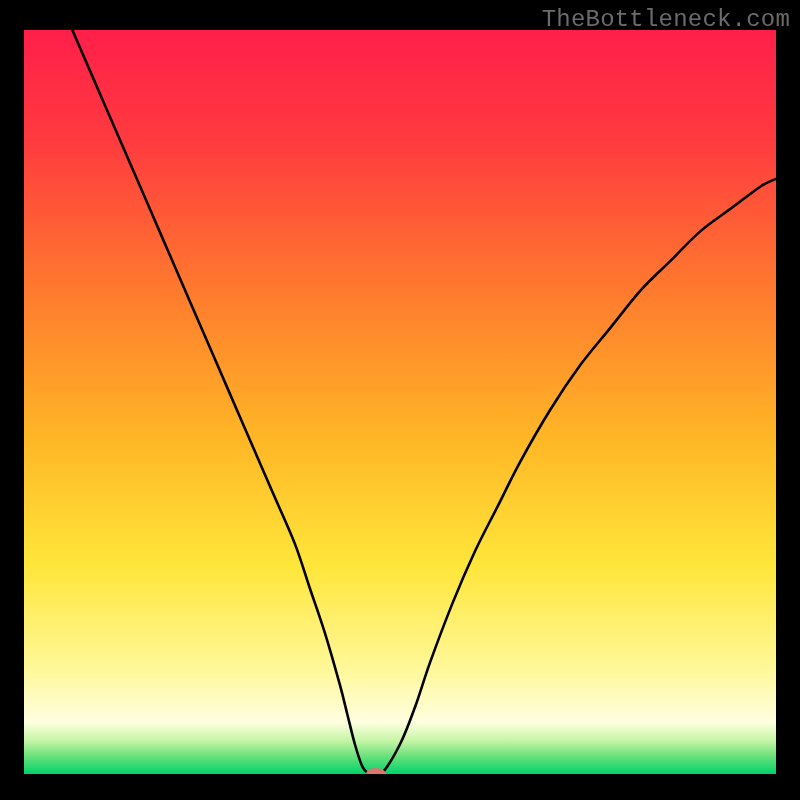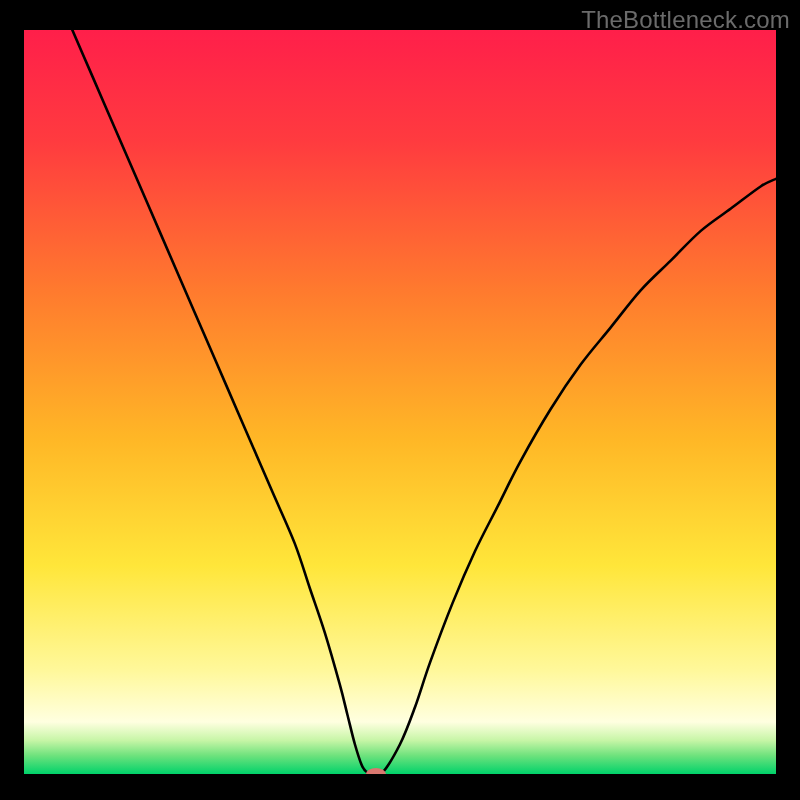--- a/index.html
+++ b/index.html
@@ -13,21 +13,21 @@
   .frame {
     position: relative;
     width: 800px;
     height: 800px;
     background: #000;
   }
   .watermark {
     position: absolute;
     top: 6px;
     right: 10px;
-    font-family: Liberation Sans, sans-serif;
+    font-family: Liberation Mono, monospace;
     font-size: 24px;
     color: #6b6b6b;
     letter-spacing: 0.2px;
     user-select: none;
   }
   svg {
     display: block;
     position: absolute;
     left: 0;
     top: 0;

